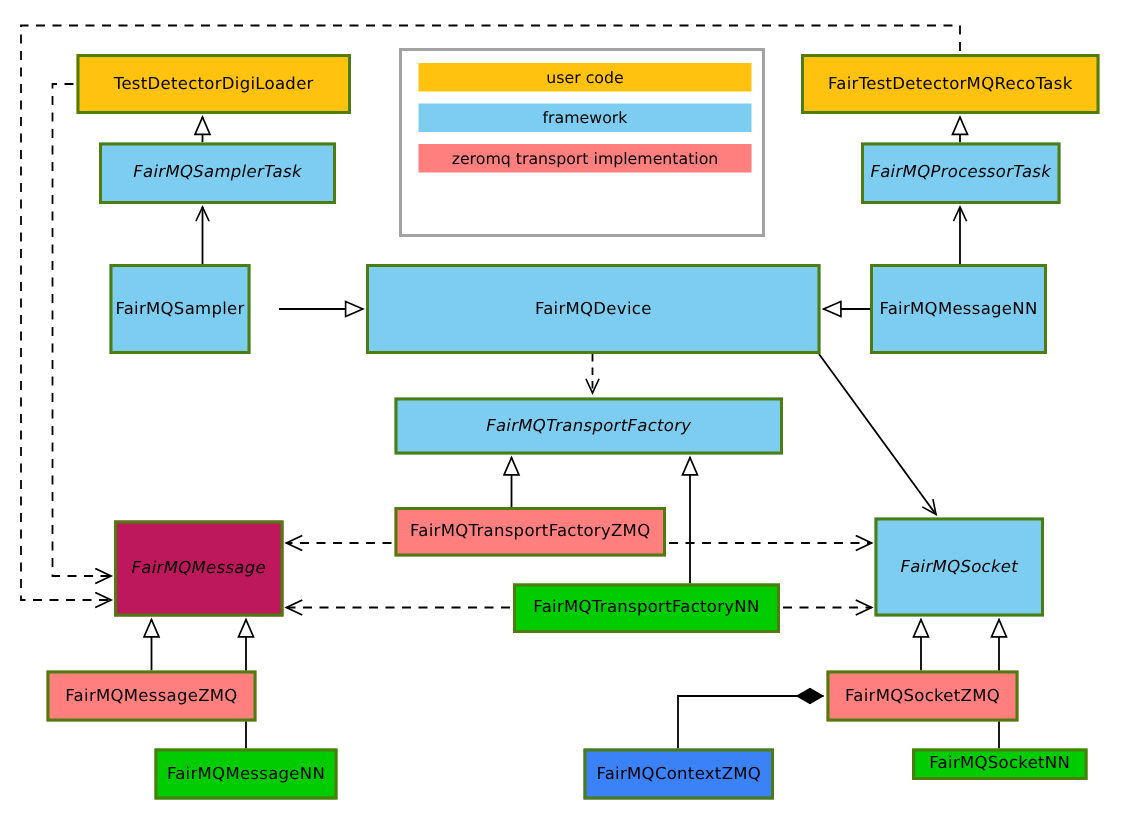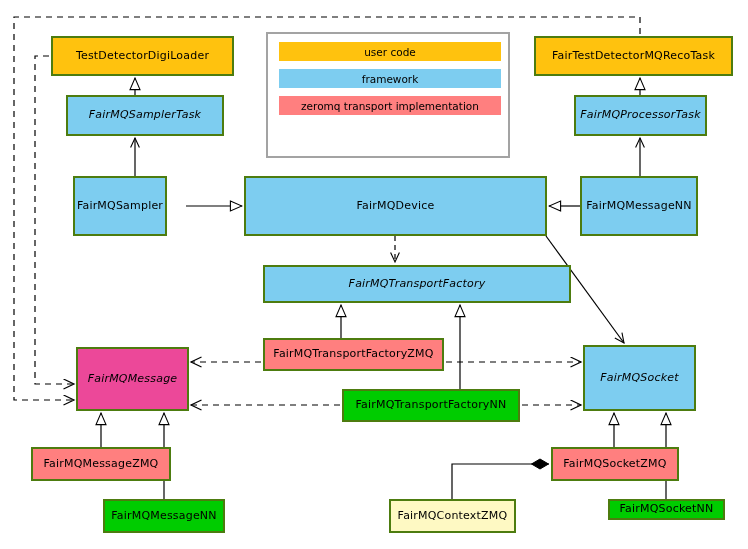--- a/index.html
+++ b/index.html
@@ -105,44 +105,44 @@
       </div>
       <div class="node" style="left: 73px; top: 176px; width: 94px; height: 60px; background: rgb(125, 205, 240);">
         <span>FairMQSampler</span>
       </div>
       <div class="node" style="left: 244px; top: 176px; width: 303px; height: 60px; background: rgb(125, 205, 240);">
         <span>FairMQDevice</span>
       </div>
       <div class="node" style="left: 580px; top: 176px; width: 118px; height: 60px; background: rgb(125, 205, 240);">
         <span>FairMQMessageNN</span>
       </div>
-      <div class="node abstract" style="left: 263px; top: 265px; width: 308px; height: 38px; background: rgb(125, 205, 240);">
+      <div class="node abstract" style="left: 263px; top: 265px; width: 259px; height: 38px; background: rgb(125, 205, 240);">
         <span>FairMQTransportFactory</span>
       </div>
       <div class="node" style="left: 263px; top: 338px; width: 181px; height: 33px; background: rgb(255, 127, 127);">
         <span>FairMQTransportFactoryZMQ</span>
       </div>
       <div class="node" style="left: 342px; top: 389px; width: 178px; height: 33px; background: rgb(0, 204, 0);">
         <span>FairMQTransportFactoryNN</span>
       </div>
-      <div class="node abstract" style="left: 76px; top: 347px; width: 113px; height: 64px; background: #ec4899;">
+      <div class="node abstract" style="left: 76px; top: 347px; width: 113px; height: 64px; background: #be185d;">
         <span>FairMQMessage</span>
       </div>
       <div class="node abstract" style="left: 583px; top: 345px; width: 113px; height: 66px; background: rgb(125, 205, 240);">
         <span>FairMQSocket</span>
       </div>
       <div class="node" style="left: 31px; top: 447px; width: 140px; height: 34px; background: rgb(255, 127, 127);">
         <span>FairMQMessageZMQ</span>
       </div>
       <div class="node" style="left: 103px; top: 499px; width: 122px; height: 34px; background: rgb(0, 204, 0); text-align: right;">
         <span>FairMQMessageNN</span>
       </div>
       <div class="node" style="left: 551px; top: 447px; width: 128px; height: 34px; background: rgb(255, 127, 127);">
         <span>FairMQSocketZMQ</span>
       </div>
       <div class="node" style="left: 608px; top: 499px; width: 117px; height: 21px; background: rgb(0, 204, 0);">
         <span>FairMQSocketNN</span>
       </div>
-      <div class="node" style="left: 389px; top: 499px; width: 127px; height: 34px; background: #fef9c3;">
+      <div class="node" style="left: 389px; top: 499px; width: 127px; height: 34px; background: #3b82f6;">
         <span>FairMQContextZMQ</span>
       </div>
     </div>
 </div>
 
 </body></html>

